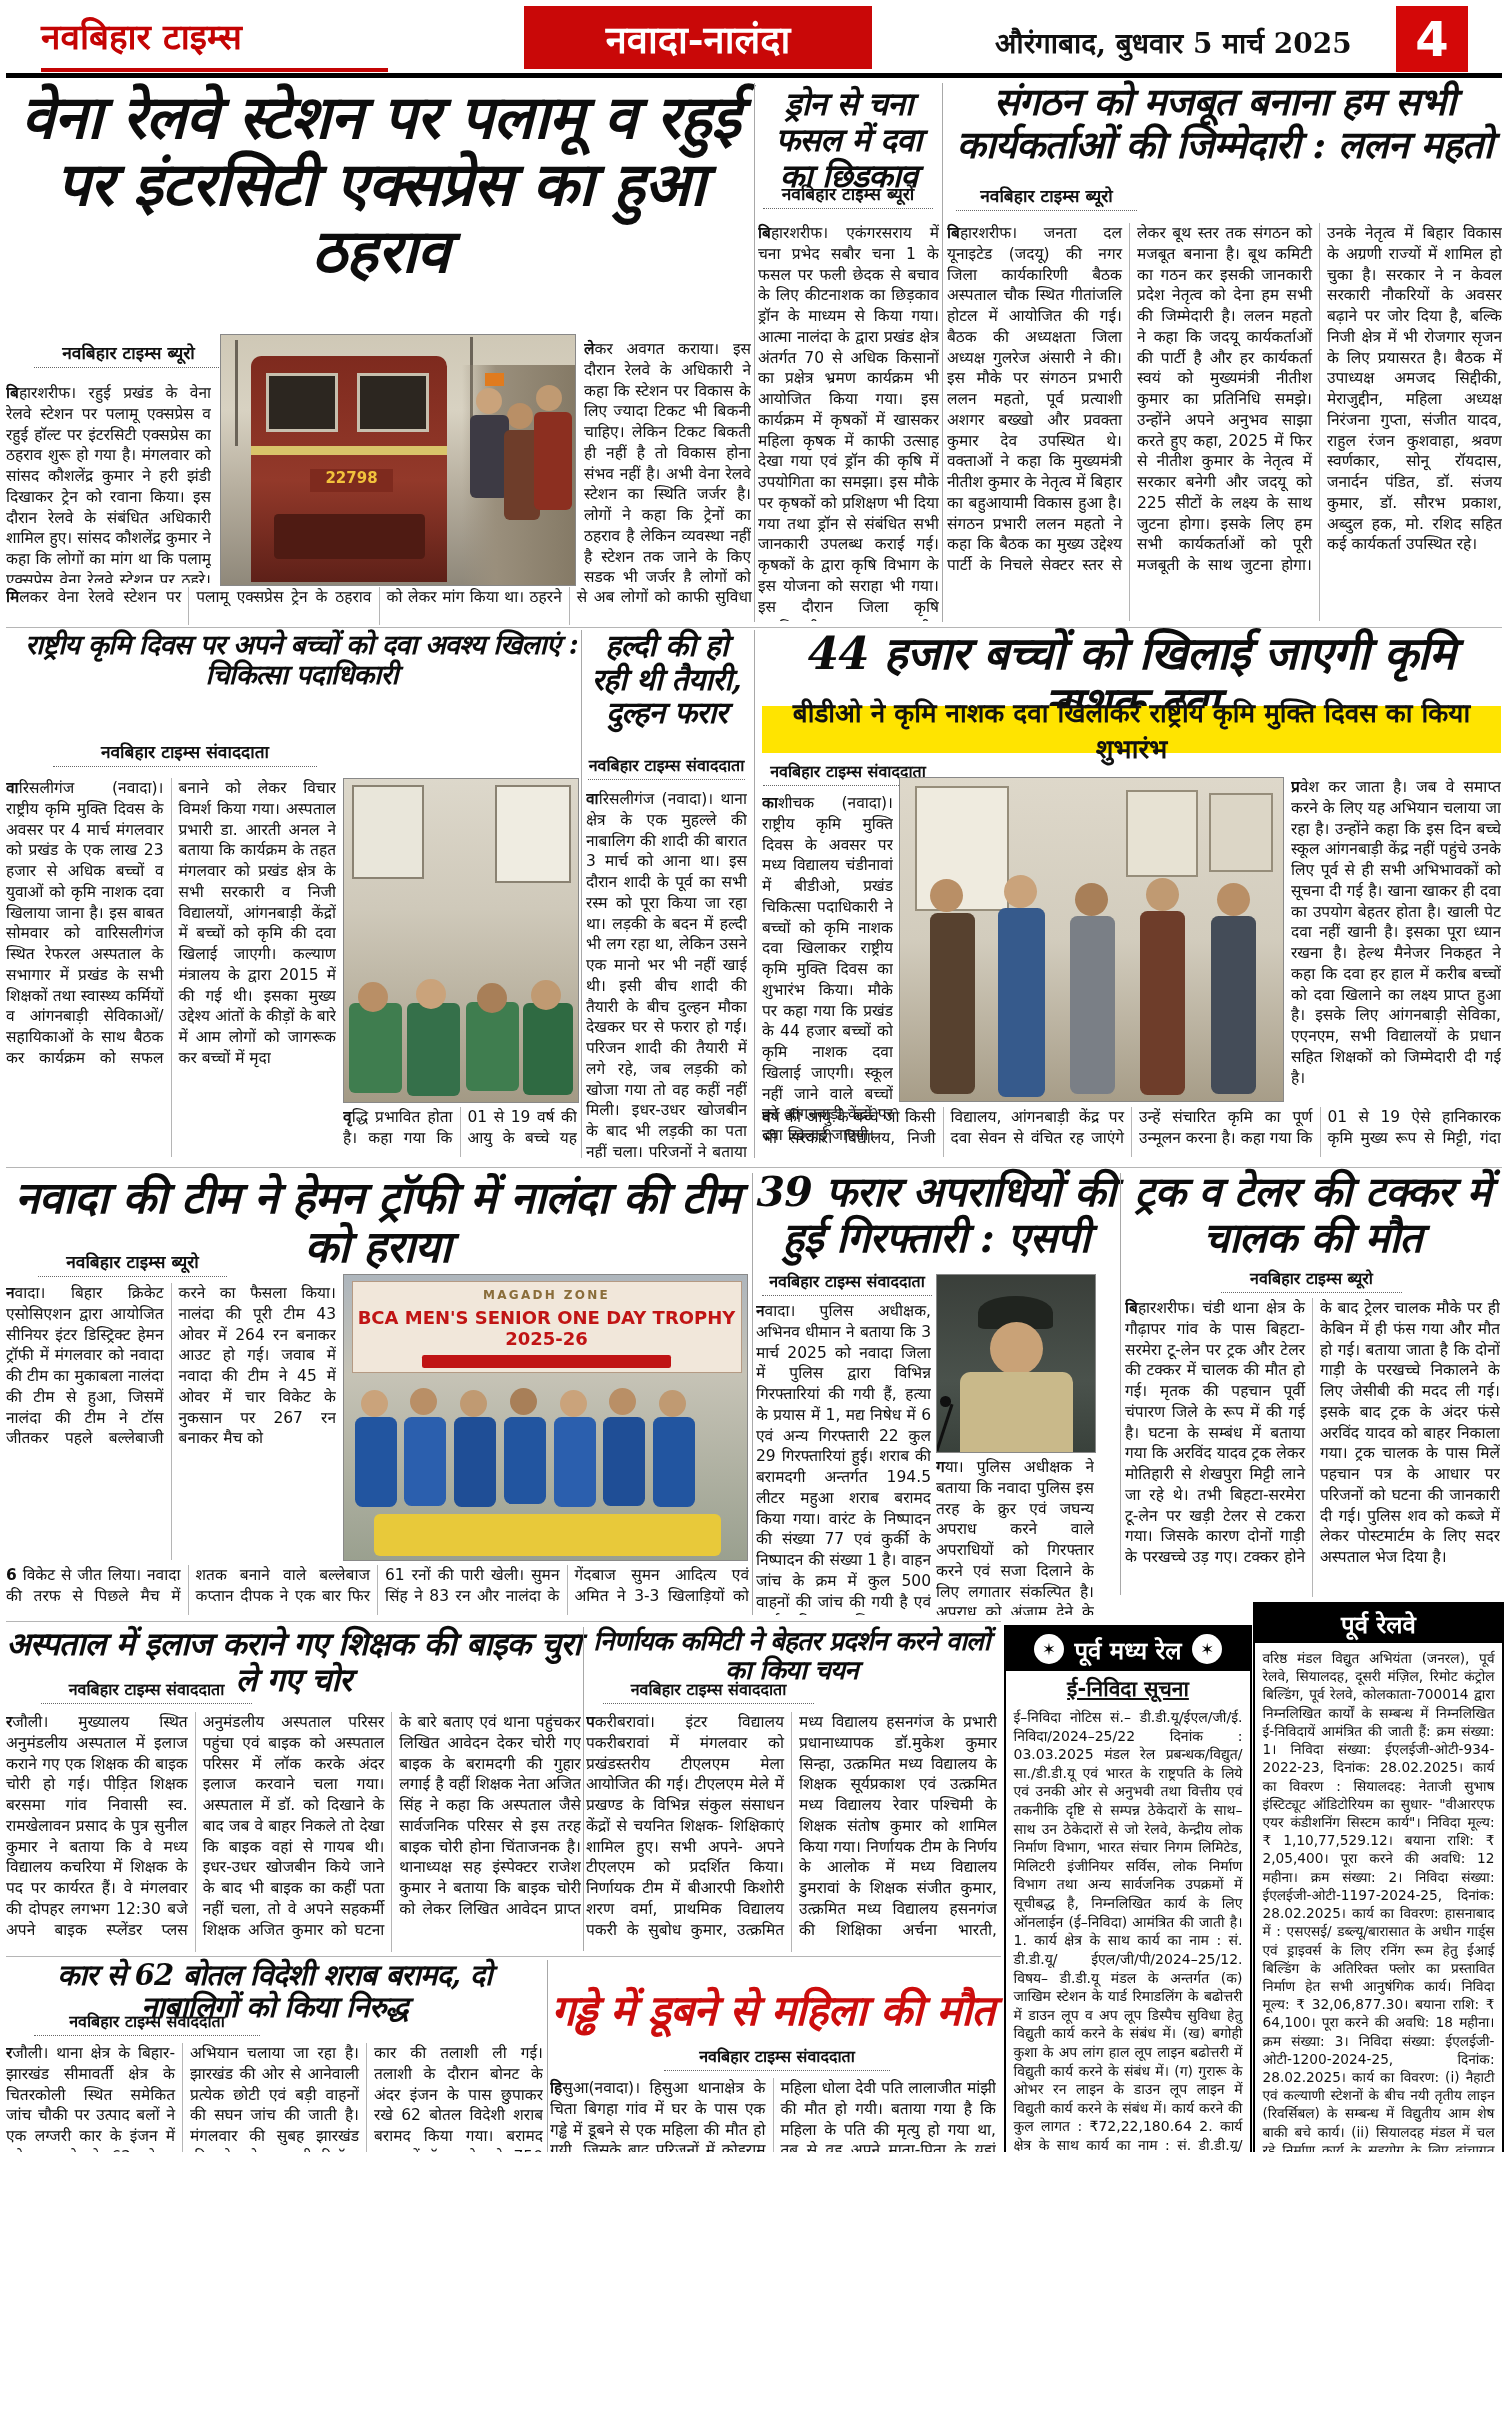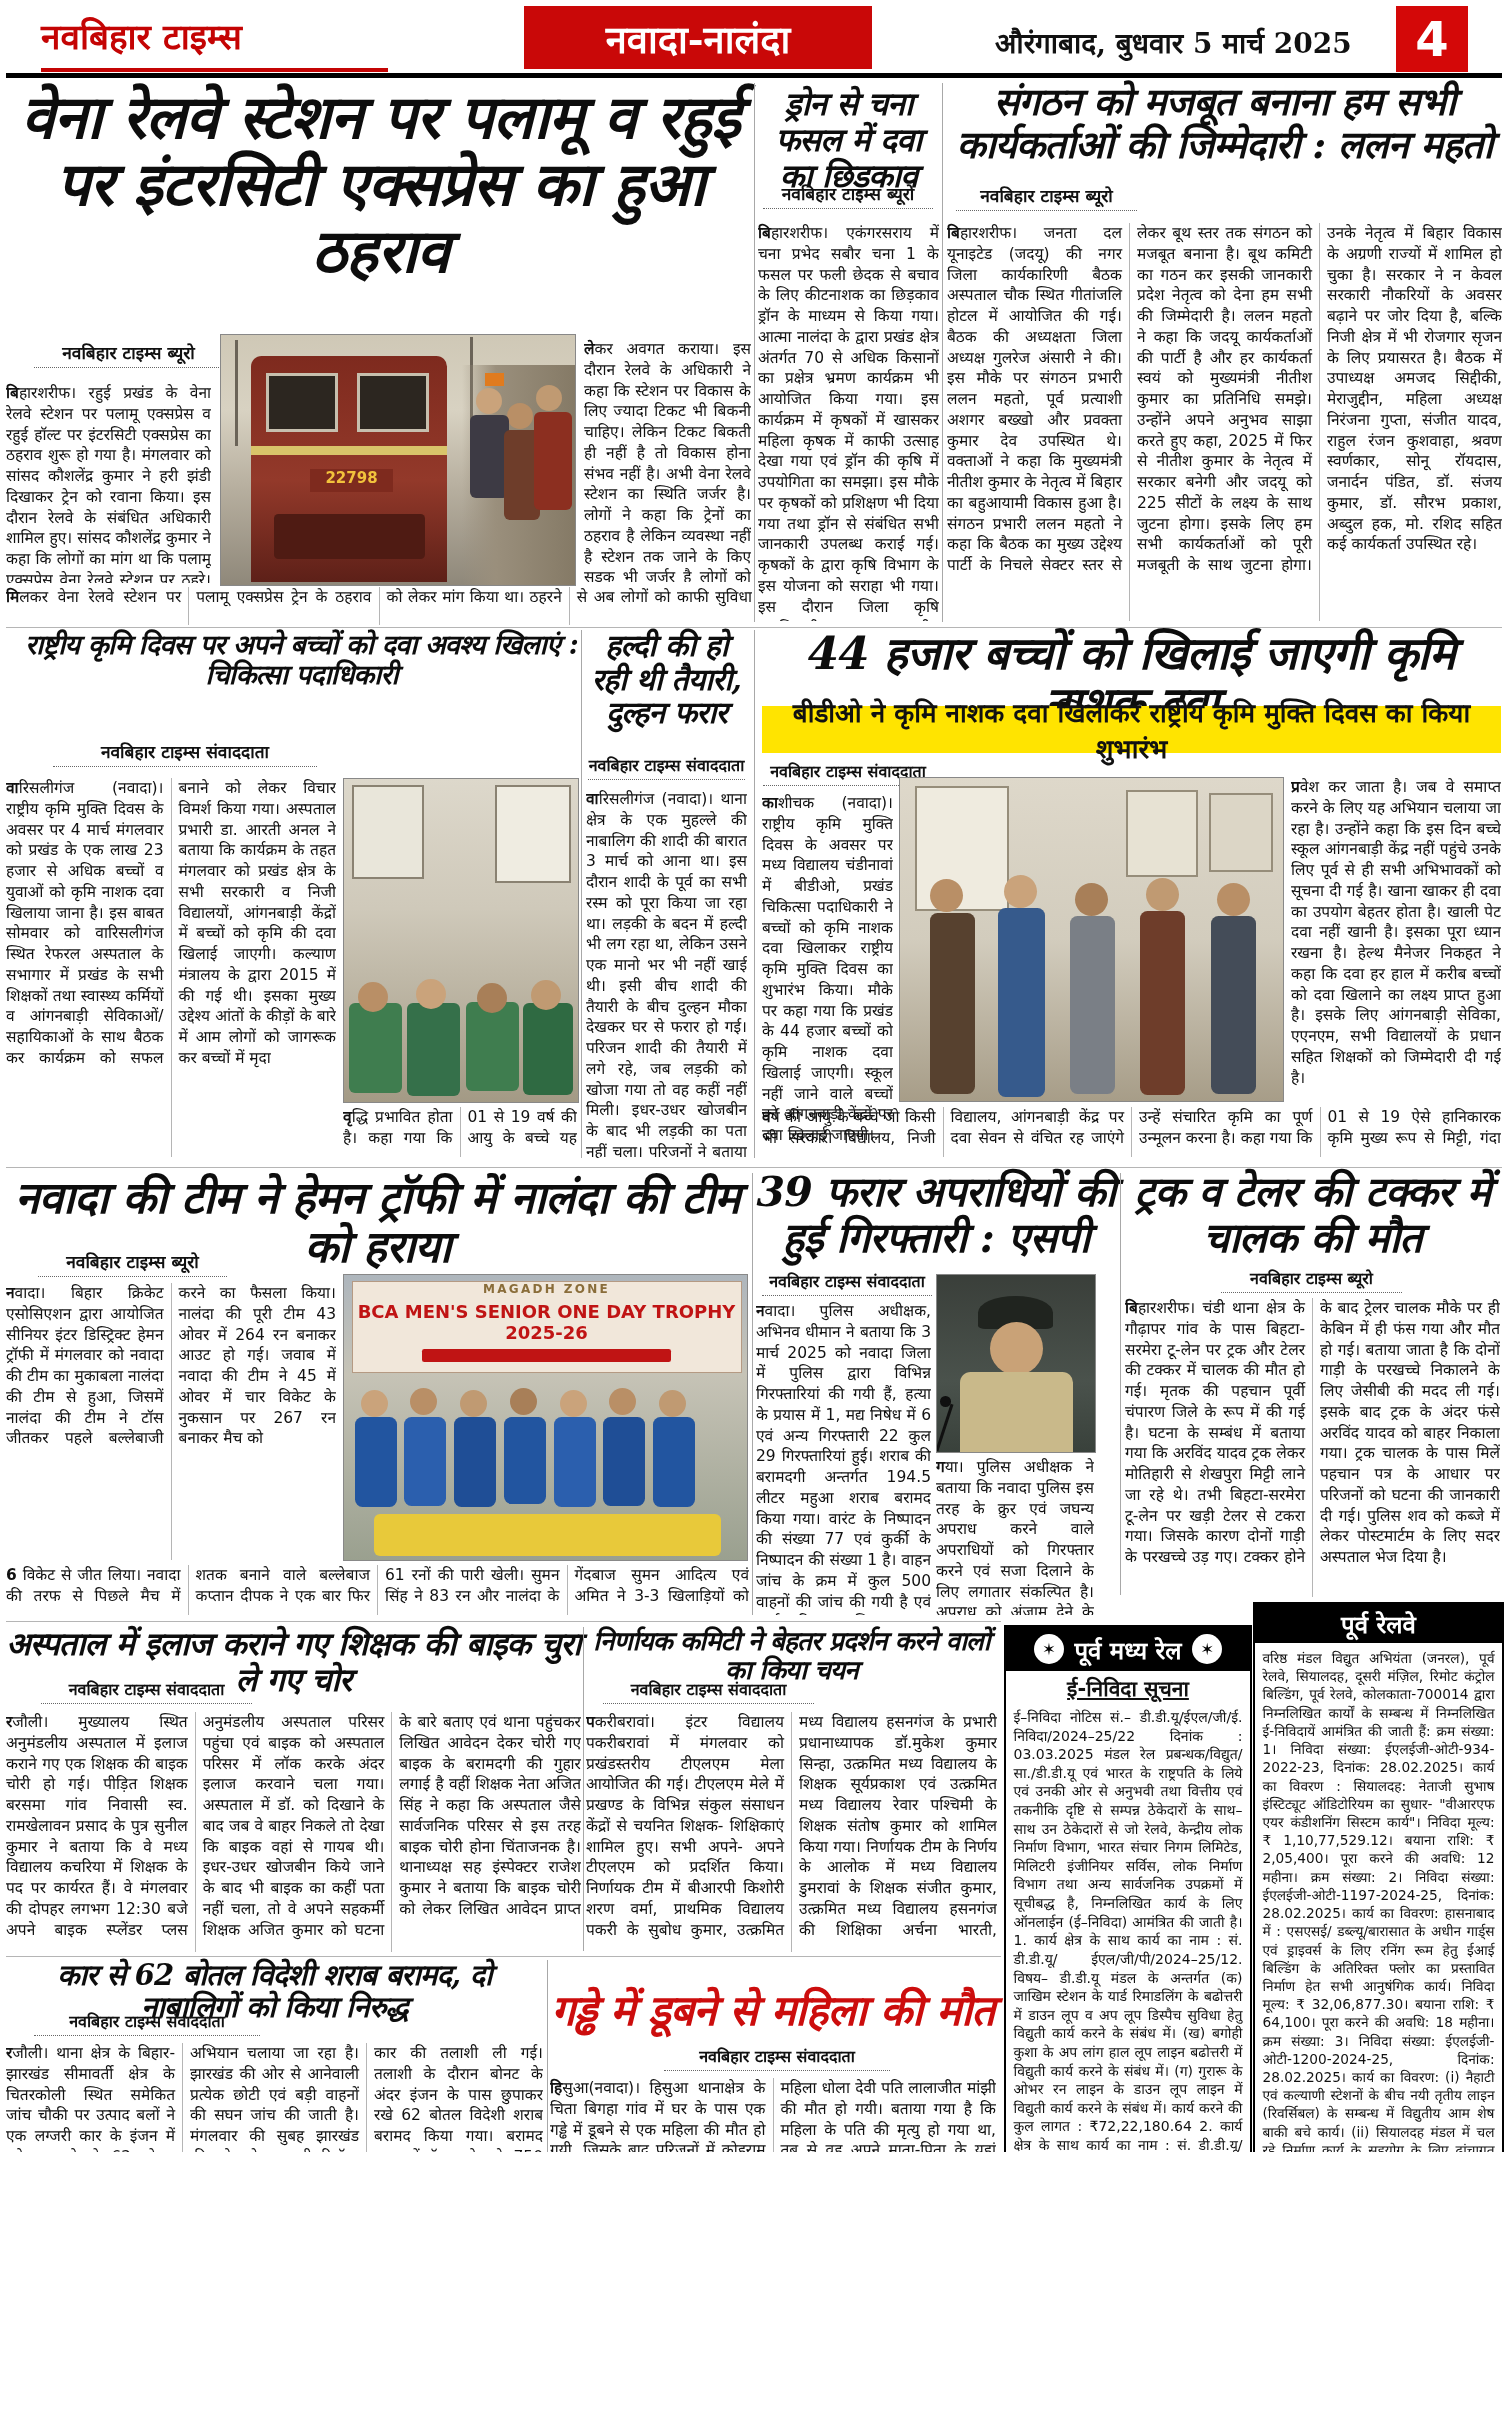--- a/index.html
+++ b/index.html
@@ -125,21 +125,21 @@
   <div class="abs body-text" style="left:1291px;top:777px;width:210px;height:379px;">प्रवेश कर जाता है। जब वे समाप्त करने के लिए यह अभियान चलाया जा रहा है। उन्होंने कहा कि इस दिन बच्चे स्कूल आंगनबाड़ी केंद्र नहीं पहुंचे उनके लिए पूर्व से ही सभी अभिभावकों को सूचना दी गई है। खाना खाकर ही दवा का उपयोग बेहतर होता है। खाली पेट दवा नहीं खानी है। इसका पूरा ध्यान रखना है। हेल्थ मैनेजर निकहत ने कहा कि दवा हर हाल में करीब बच्चों को दवा खिलाने का लक्ष्य प्राप्त हुआ है। इसके लिए आंगनबाड़ी सेविका, एएनएम, सभी विद्यालयों के प्रधान सहित शिक्षकों को जिम्मेदारी दी गई है।</div>
   <div class="abs body-text" style="left:762px;top:1107px;width:739px;height:50px;column-count:4;">वर्ष की आयु के बच्चे जो किसी भी सरकारी विद्यालय, निजी विद्यालय, आंगनबाड़ी केंद्र पर दवा सेवन से वंचित रह जाएंगे उन्हें संचारित कृमि का पूर्ण उन्मूलन करना है। कहा गया कि 01 से 19 ऐसे हानिकारक कृमि मुख्य रूप से मिट्टी, गंदा पानी व गंदा खाना खाने के साथ बच्चों के शरीर में तीन तरह के हानिकारक कृमि जिसमें राउंड वार्म, हुक वार्म आदि शरीर में प्रवेश कर जाते हैं। मौके पर सोनू कुमार, आशुतोष कुमार, पुरुषोत्तम कुमार, वीरेंद्र कुमार सहित अन्य लोग उपस्थित थे।</div>
 
   <div class="abs hl" style="left:6px;top:1173px;width:743px;height:69px;font-size:44px;">नवादा की टीम ने हेमन ट्रॉफी में नालंदा की टीम को हराया</div>
   <div class="abs byline" style="left:38px;top:1250px;width:189px;">नवबिहार टाइम्स ब्यूरो</div>
   <div class="abs body-text" style="left:6px;top:1283px;width:330px;height:277px;column-count:2;">नवादा। बिहार क्रिकेट एसोसिएशन द्वारा आयोजित सीनियर इंटर डिस्ट्रिक्ट हेमन ट्रॉफी में मंगलवार को नवादा की टीम का मुकाबला नालंदा की टीम से हुआ, जिसमें नालंदा की टीम ने टॉस जीतकर पहले बल्लेबाजी करने का फैसला किया। नालंदा की पूरी टीम 43 ओवर में 264 रन बनाकर आउट हो गई। जवाब में नवादा की टीम ने 45 में ओवर में चार विकेट के नुकसान पर 267 रन बनाकर मैच को</div>
 
   <div class="photo" style="left:343px;top:1274px;width:403px;height:285px;">
     <div style="position:absolute;inset:0;background:linear-gradient(#aeb6bd 0%,#c6c3b6 35%,#9aa08f 100%);"></div>
     <div style="position:absolute;left:7.5px;top:6px;width:388px;height:90px;background:#f1e7da;border:1.5px solid #b59a83;">
-      <div style="text-align:center;font-size:12px;font-weight:bold;color:#8a6d3a;letter-spacing:2.3px;margin-top:0;">MAGADH ZONE</div>
+      <div style="text-align:center;font-size:12px;font-weight:bold;color:#8a6d3a;letter-spacing:2.3px;margin-top:6px;">MAGADH ZONE</div>
       <div style="text-align:center;font-size:18px;font-weight:bold;color:#c01414;margin-top:4.5px;">BCA MEN'S SENIOR ONE DAY TROPHY 2025-26</div>
       <div style="margin:6px auto 0;width:249px;height:13.6px;background:#c01414;border-radius:2.3px;"></div>
     </div>
     <div style="position:absolute;left:0;bottom:0;width:100%;height:173px;">
       <div style="position:absolute;left:10.6px;bottom:53px;width:42px;height:90px;background:#2255a0;border-radius:7.5px;"></div>
       <div style="position:absolute;left:60px;bottom:54px;width:42px;height:89px;background:#2b5fae;border-radius:7.5px;"></div>
       <div style="position:absolute;left:110px;bottom:53px;width:42px;height:90px;background:#1f4e96;border-radius:7.5px;"></div>
       <div style="position:absolute;left:160px;bottom:56px;width:42px;height:87px;background:#2255a0;border-radius:7.5px;"></div>
       <div style="position:absolute;left:210px;bottom:53px;width:42px;height:90px;background:#2b5fae;border-radius:7.5px;"></div>
       <div style="position:absolute;left:259px;bottom:54px;width:42px;height:89px;background:#1f4e96;border-radius:7.5px;"></div>

